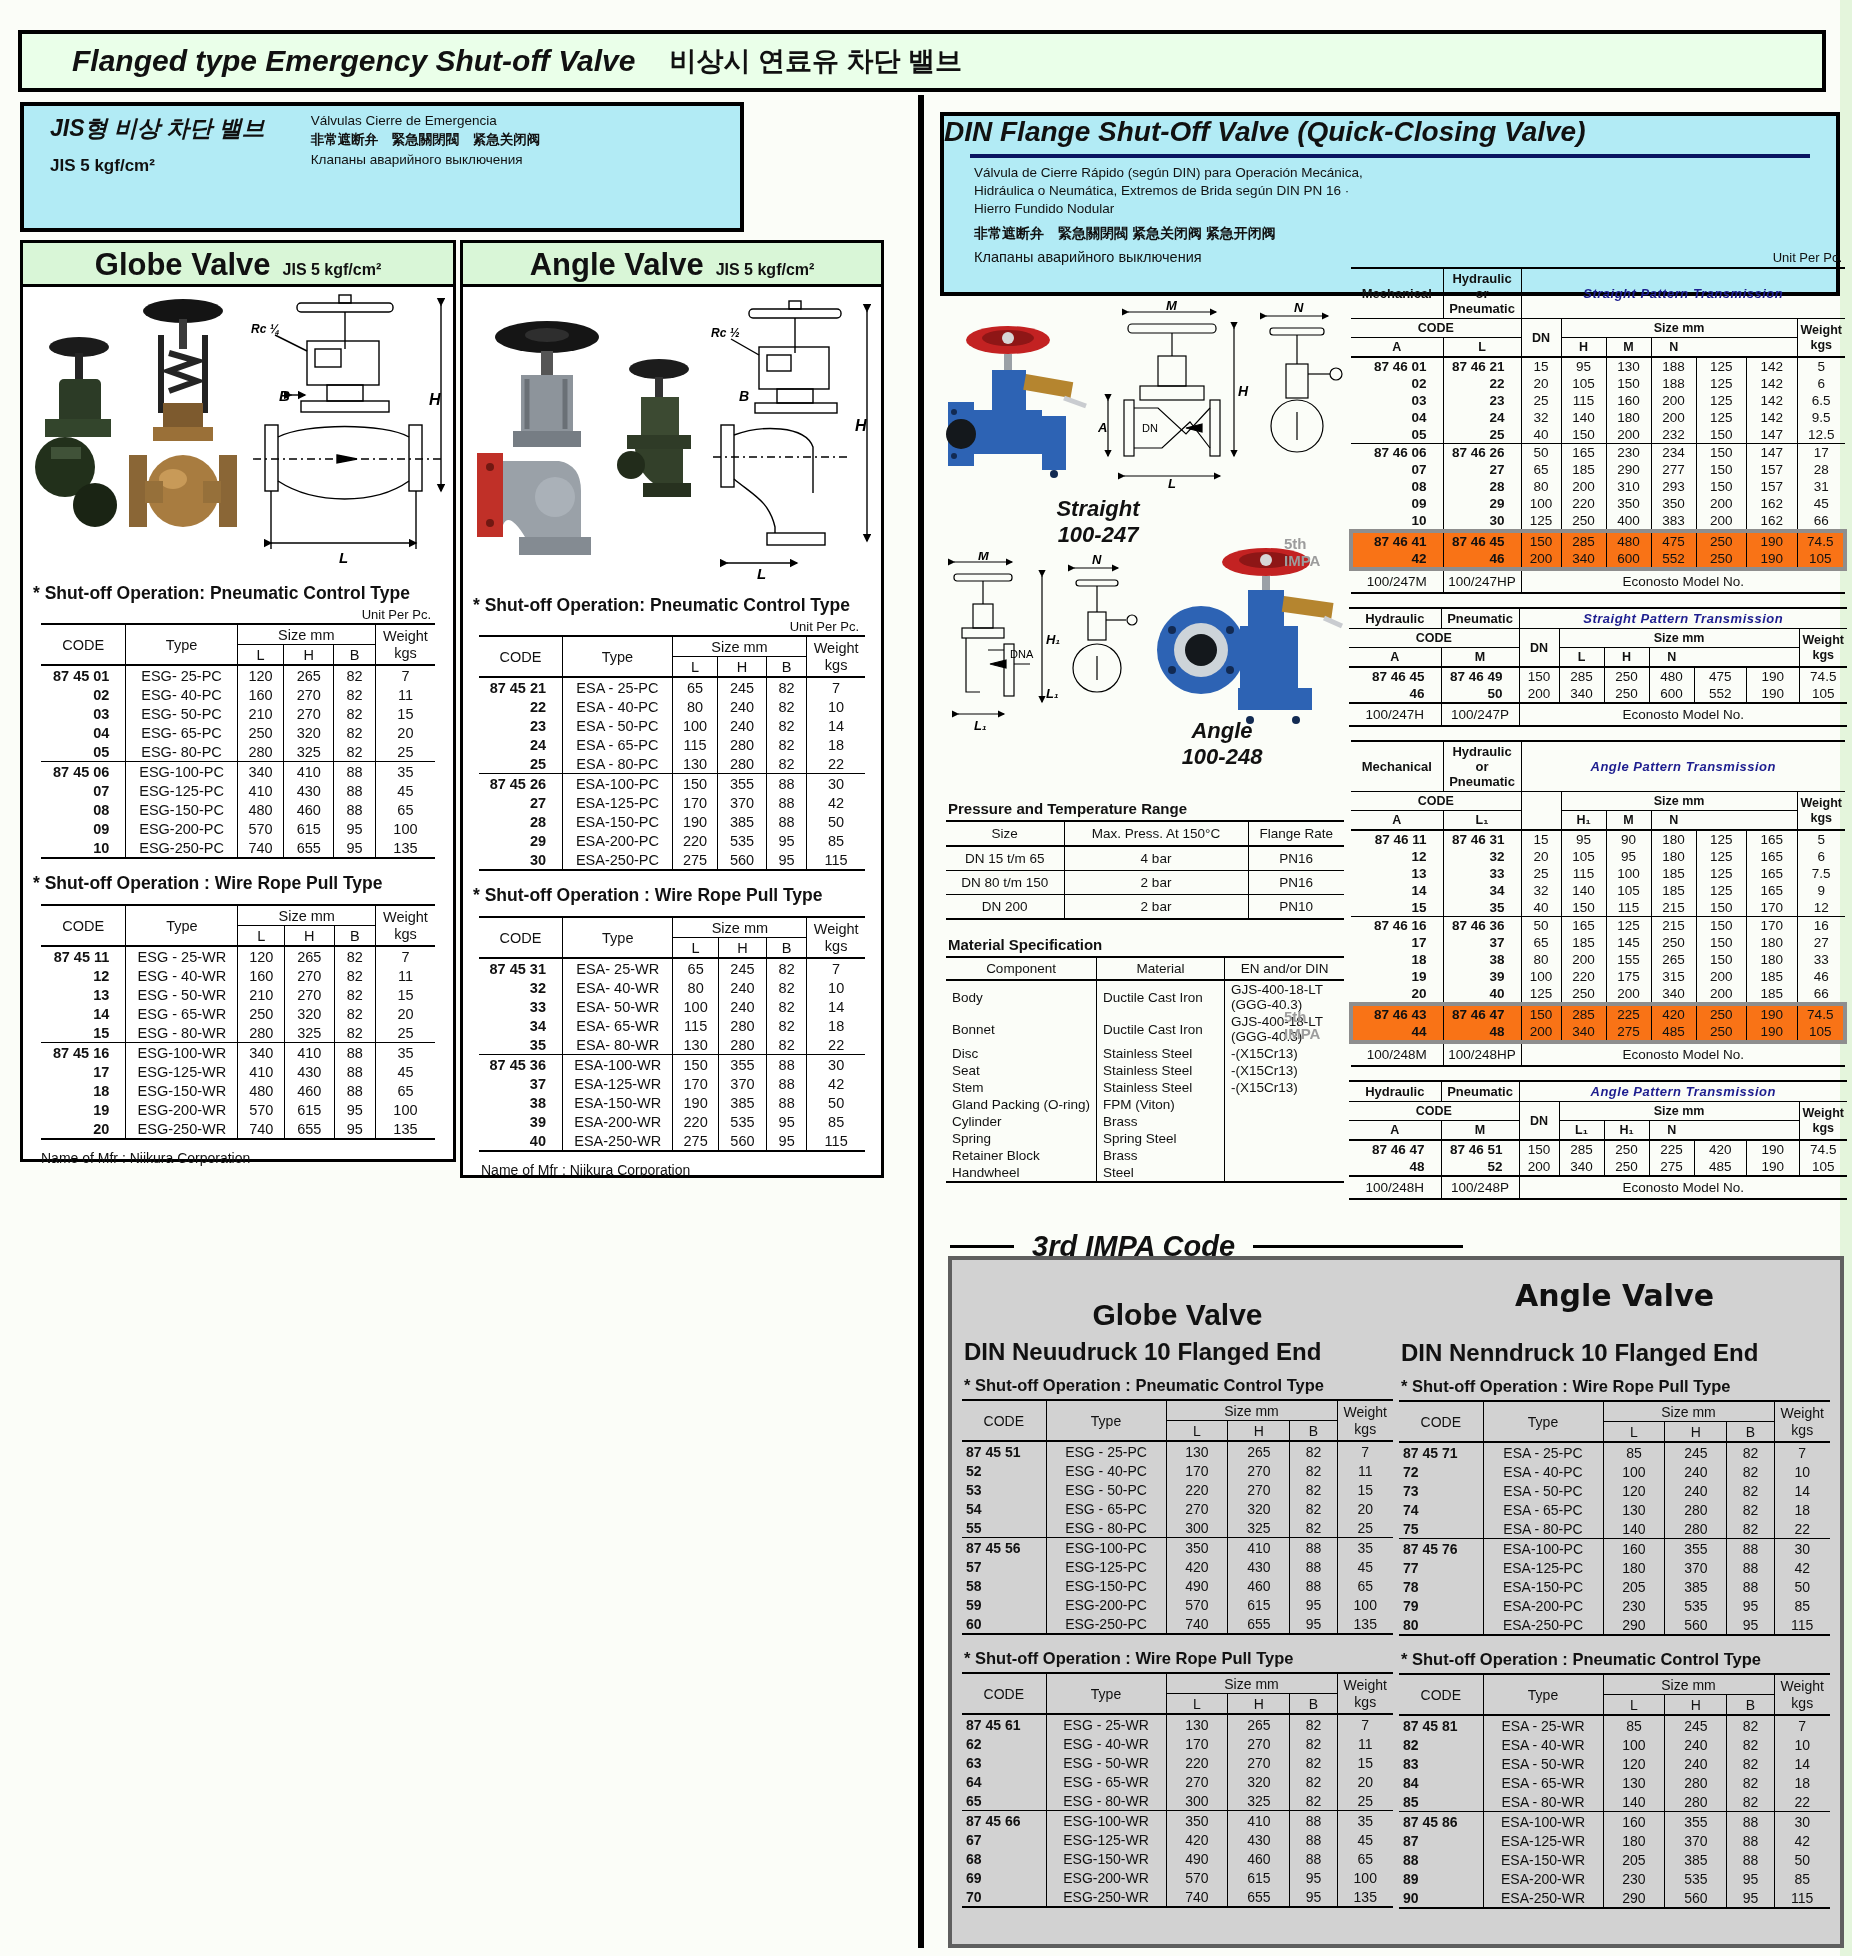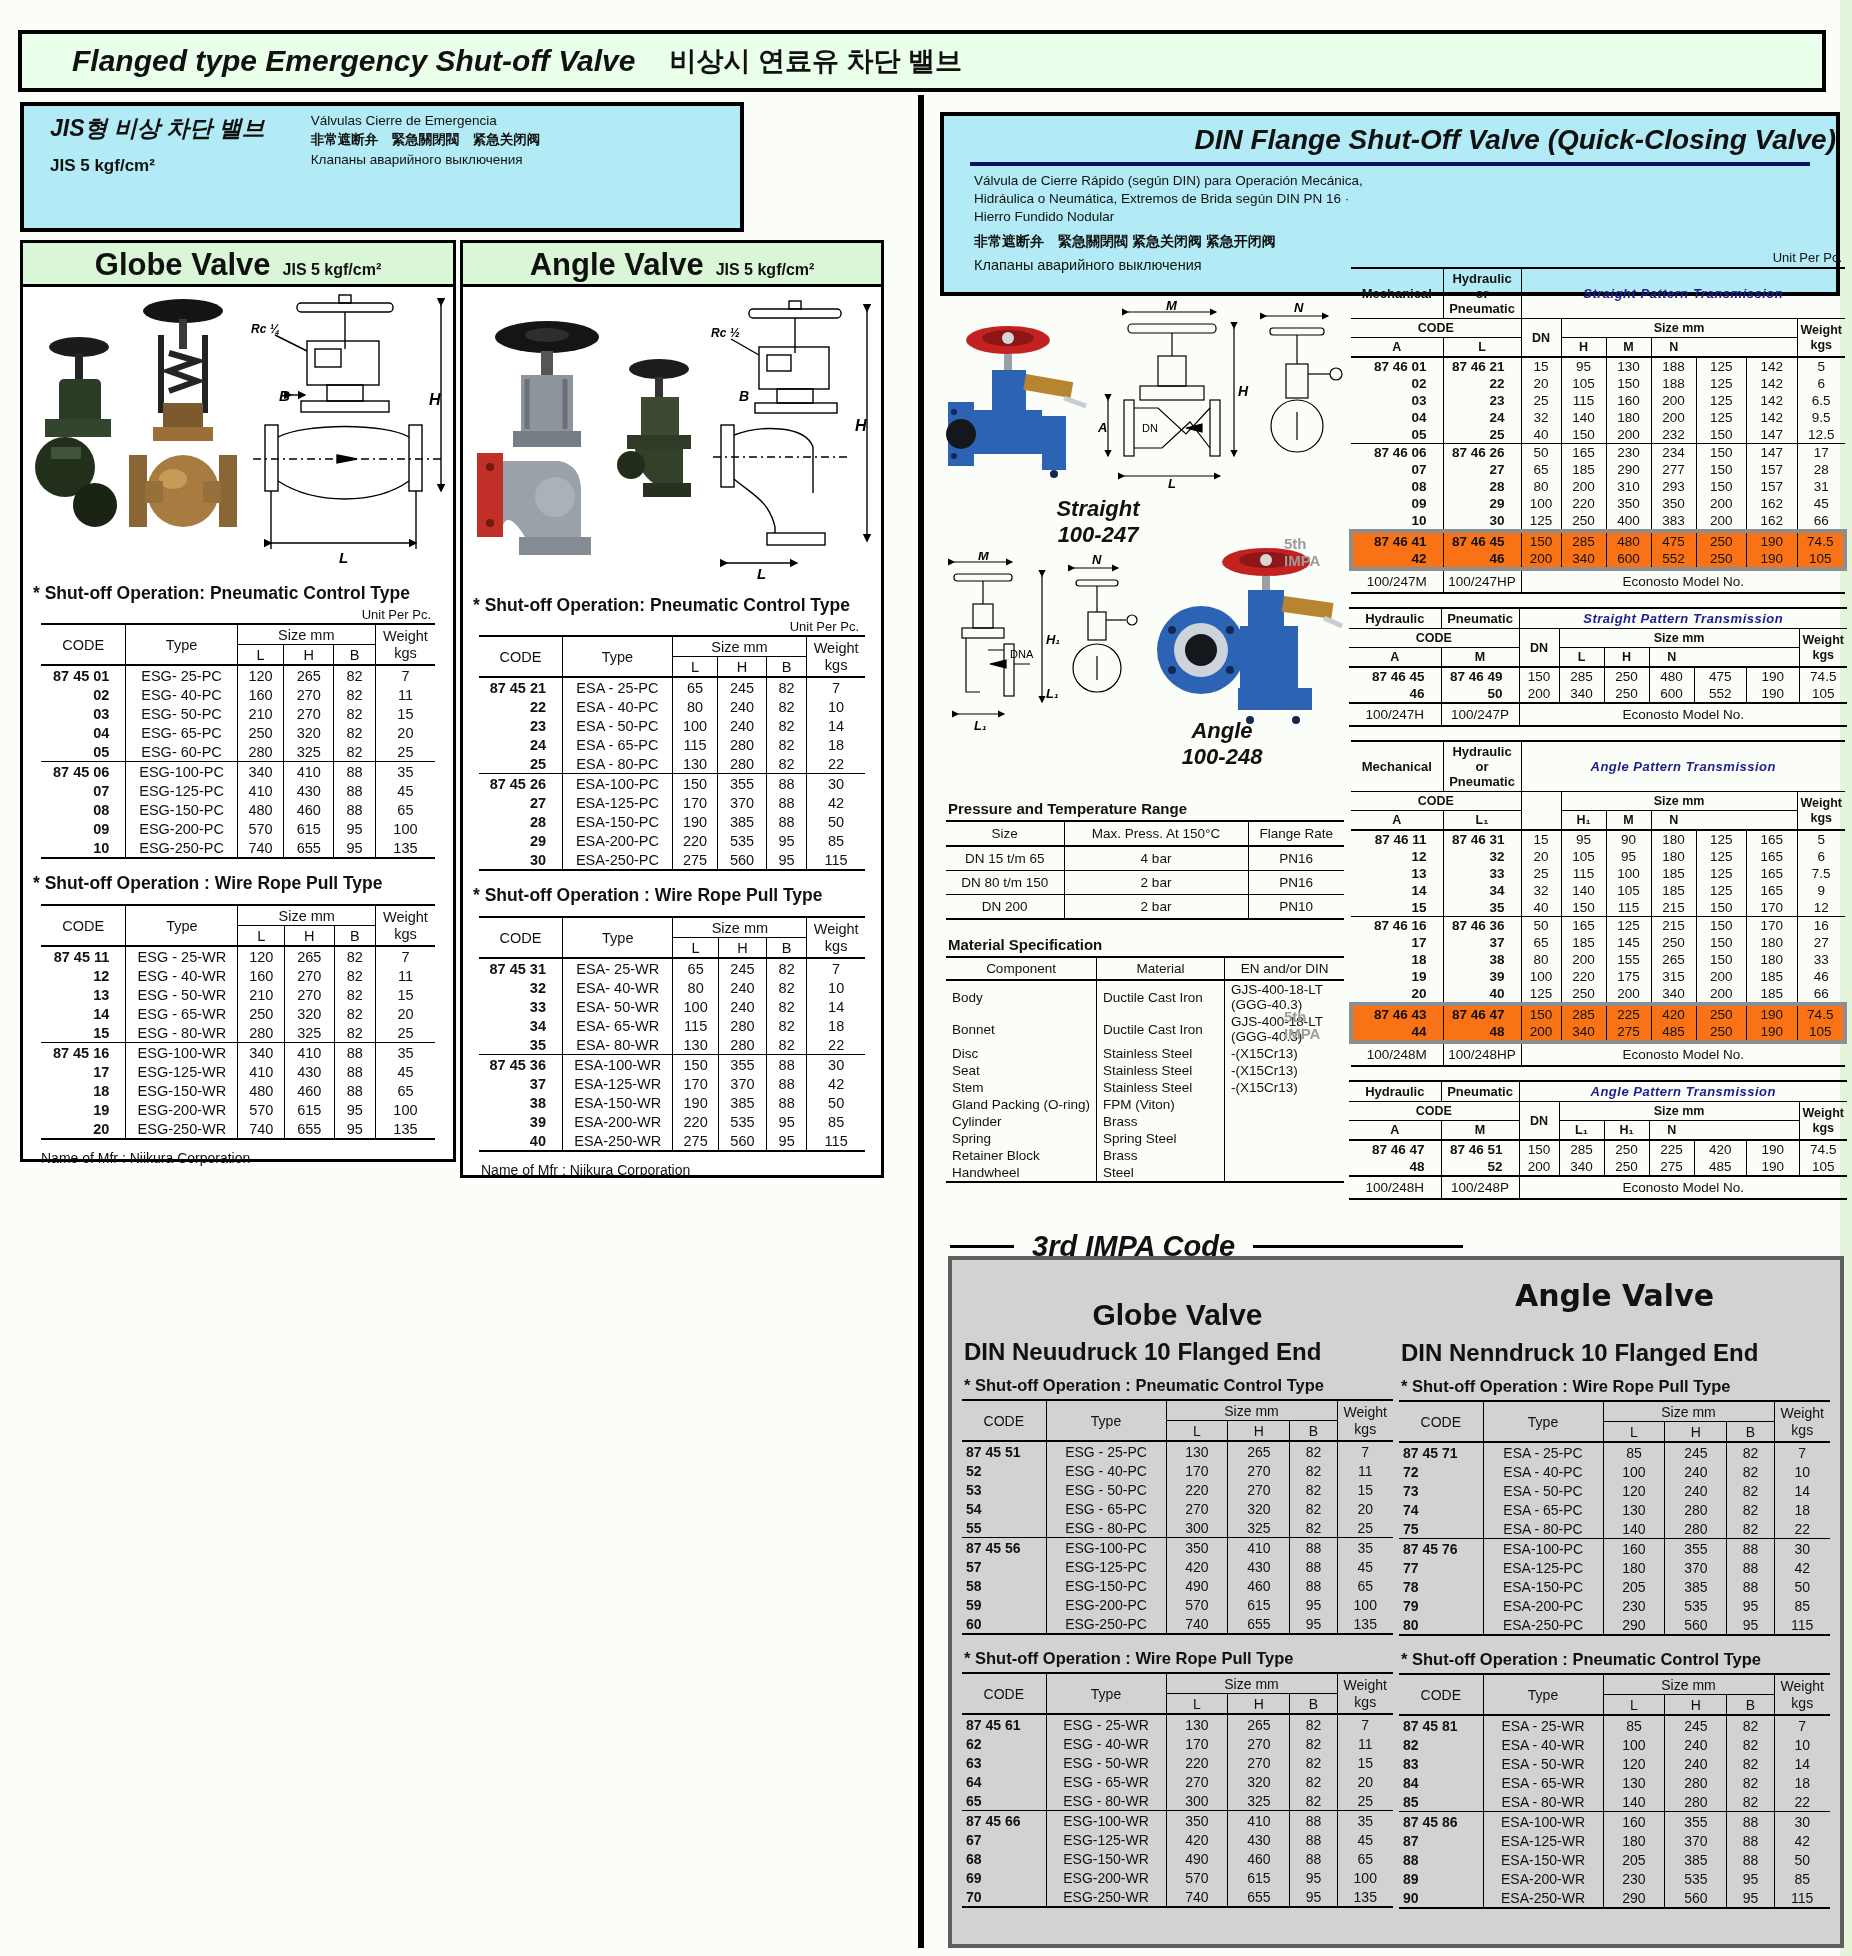--- a/index.html
+++ b/index.html
@@ -56,21 +56,21 @@
   .jis tbody td:nth-child(2) { text-align:center; white-space:nowrap; }
   .wt2 span { display:block; line-height:1.15; }
   .mfr { font-size:14px; margin:10px 0 0 18px; }
 
   
   .divider { position:absolute; left:918px; top:95px; width:6px; height:1853px; background:#000; }
 
   
   .din-box { position:absolute; left:940px; top:112px; width:900px; height:184px;
              background:#b2ebf5; border:4px solid #000; }
-  .din-title { font-style:italic; font-weight:bold; font-size:28px; text-align:right; padding-top:8px; }
+  .din-title { font-style:italic; font-weight:bold; font-size:28px; text-align:left; }
   .din-rule { height:4px; background:#0a1460; margin:6px 26px 6px 26px; }
   .din-sub { display:flex; padding:0 10px 0 30px; gap:26px; }
   .din-sub .lcol { width:300px; text-align:center; }
   .din-sub .ko { font-style:italic; font-weight:bold; font-size:24px; margin-top:6px; }
   .din-sub .rating { font-style:italic; font-weight:bold; font-size:17px; margin-top:12px; }
   .din-sub .material { font-weight:bold; font-size:15px; margin-top:10px; }
   .din-sub .es { font-size:13.5px; line-height:1.35; }
   .din-sub .cjk { font-size:14px; font-weight:bold; margin-top:6px; }
   .din-sub .ru { font-size:14.5px; margin-top:6px; }
 
@@ -269,21 +269,21 @@
         <tr class="">
           <td>04</td>
           <td>ESG- 65-PC</td>
           <td>250</td>
           <td>320</td>
           <td>82</td>
           <td>20</td>
         </tr>
         <tr class="group-end">
           <td>05</td>
-          <td>ESG- 60-PC</td>
+          <td>ESG- 80-PC</td>
           <td>280</td>
           <td>325</td>
           <td>82</td>
           <td>25</td>
         </tr>
         <tr class="">
           <td>87 45 06</td>
           <td>ESG-100-PC</td>
           <td>340</td>
           <td>410</td>

